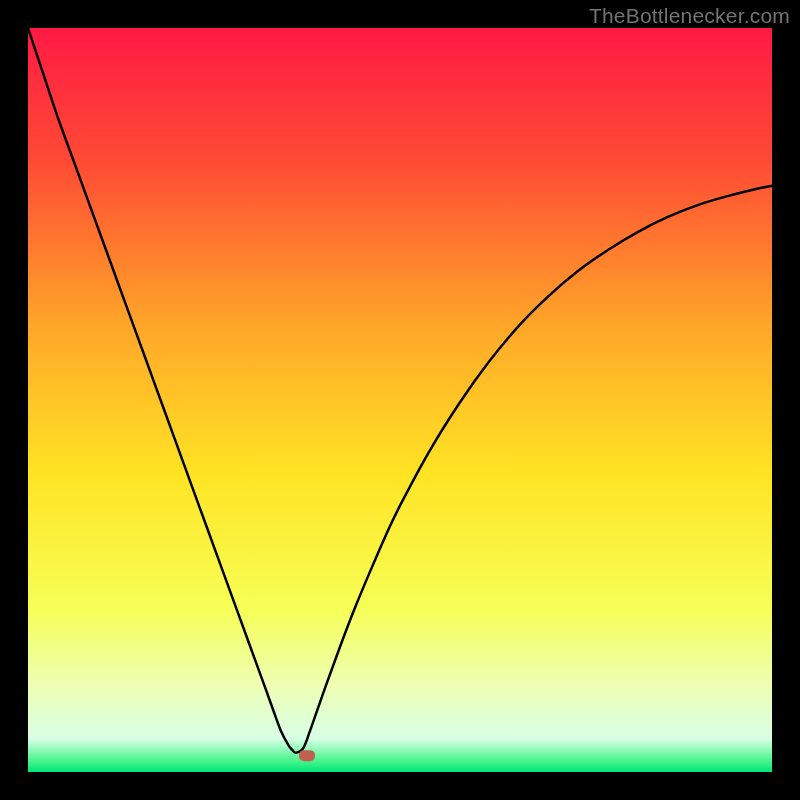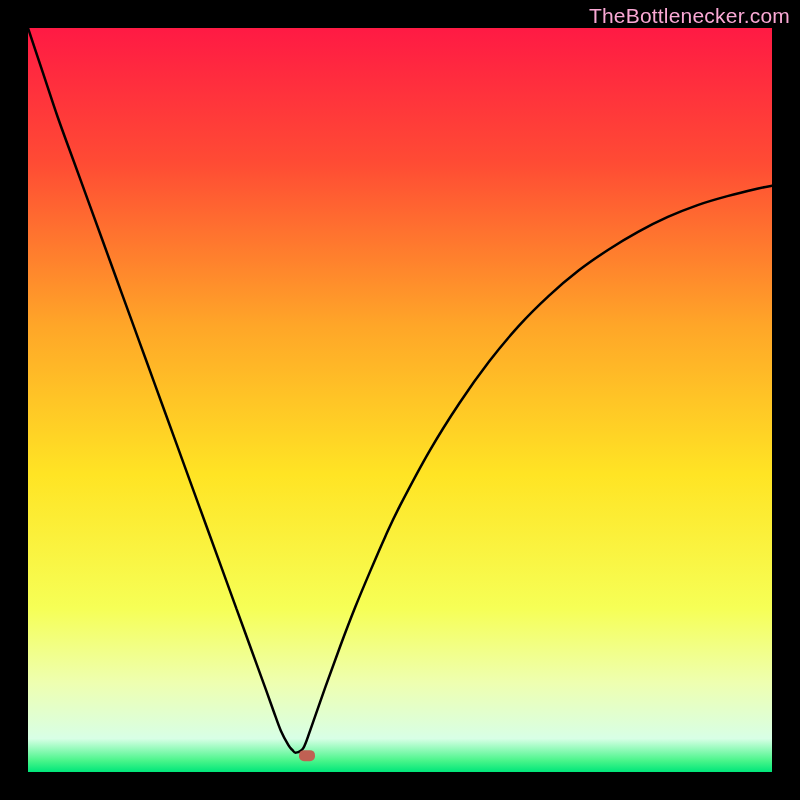--- a/index.html
+++ b/index.html
@@ -23,21 +23,21 @@
     position: absolute;
     left: 28px;
     top: 28px;
     width: 744px;
     height: 744px;
   }
   .watermark {
     position: absolute;
     top: 4px;
     right: 10px;
-    color: #f9a8d4;
+    color: #737373;
     font-size: 21px;
     font-weight: 500;
     letter-spacing: 0.2px;
     user-select: none;
   }
   svg {
     display: block;
   }
 </style>
 </head>

